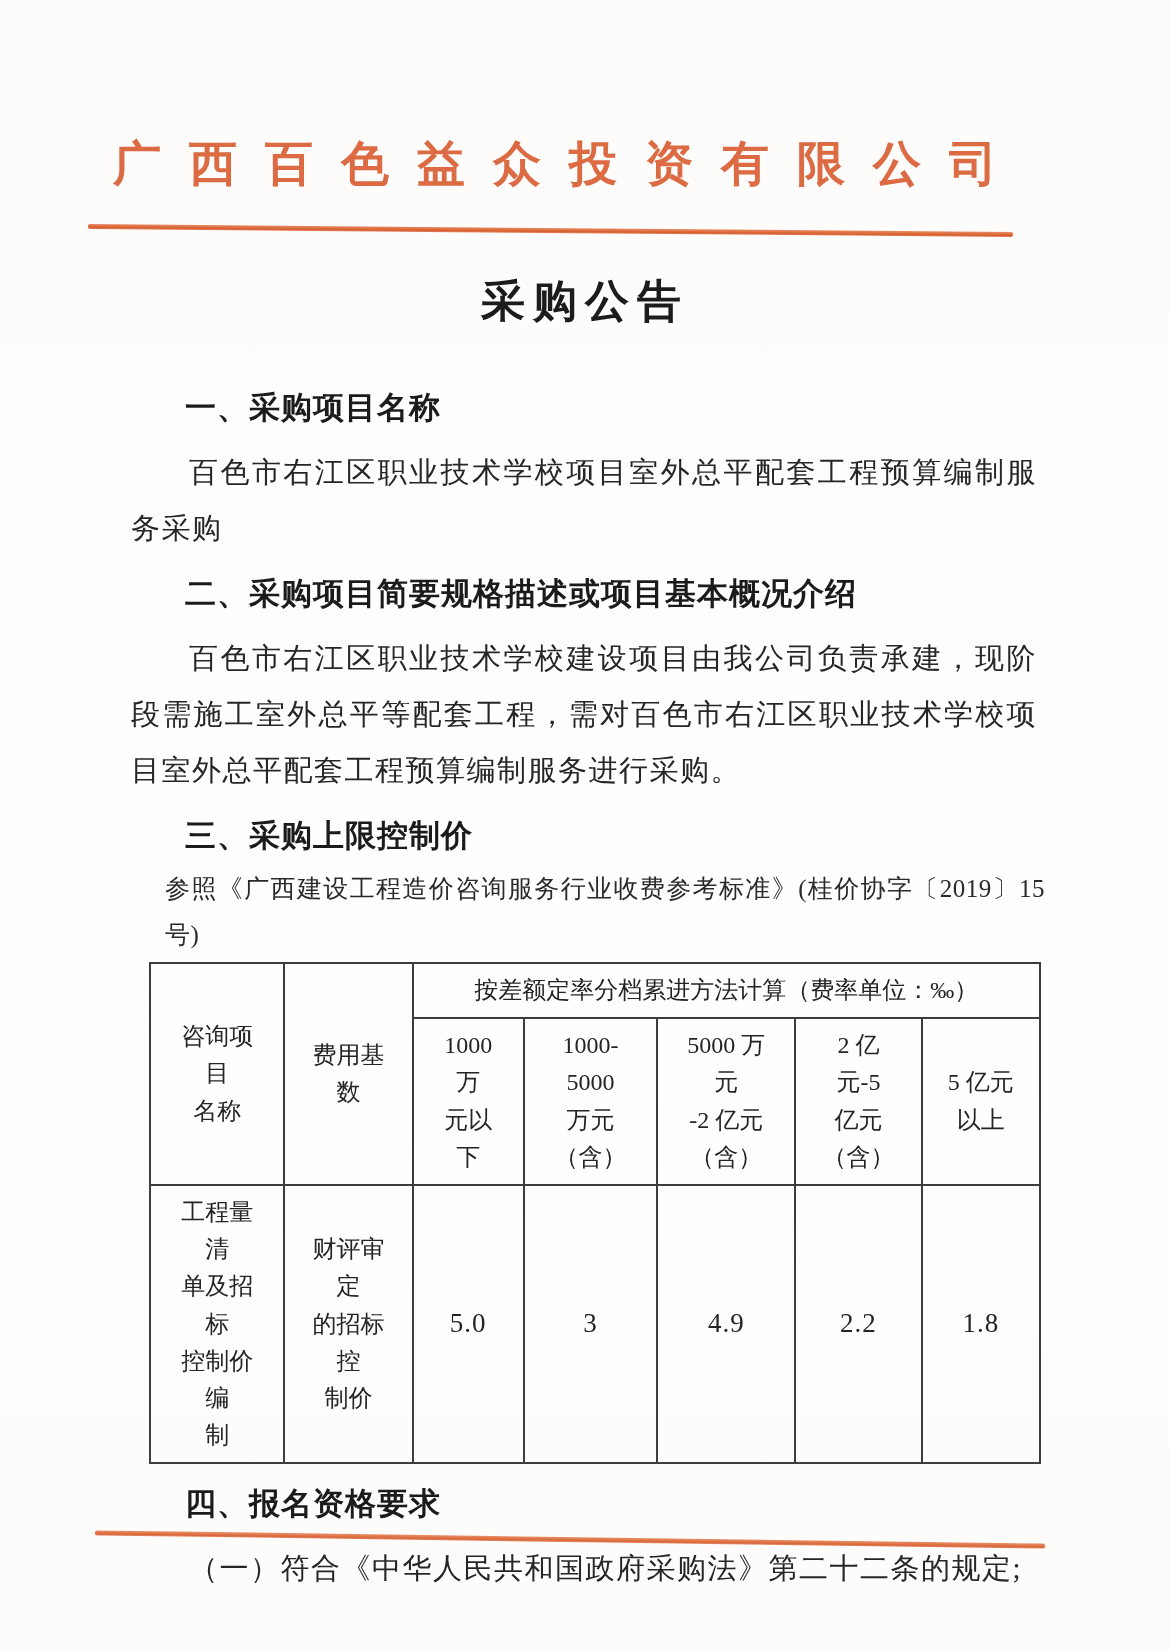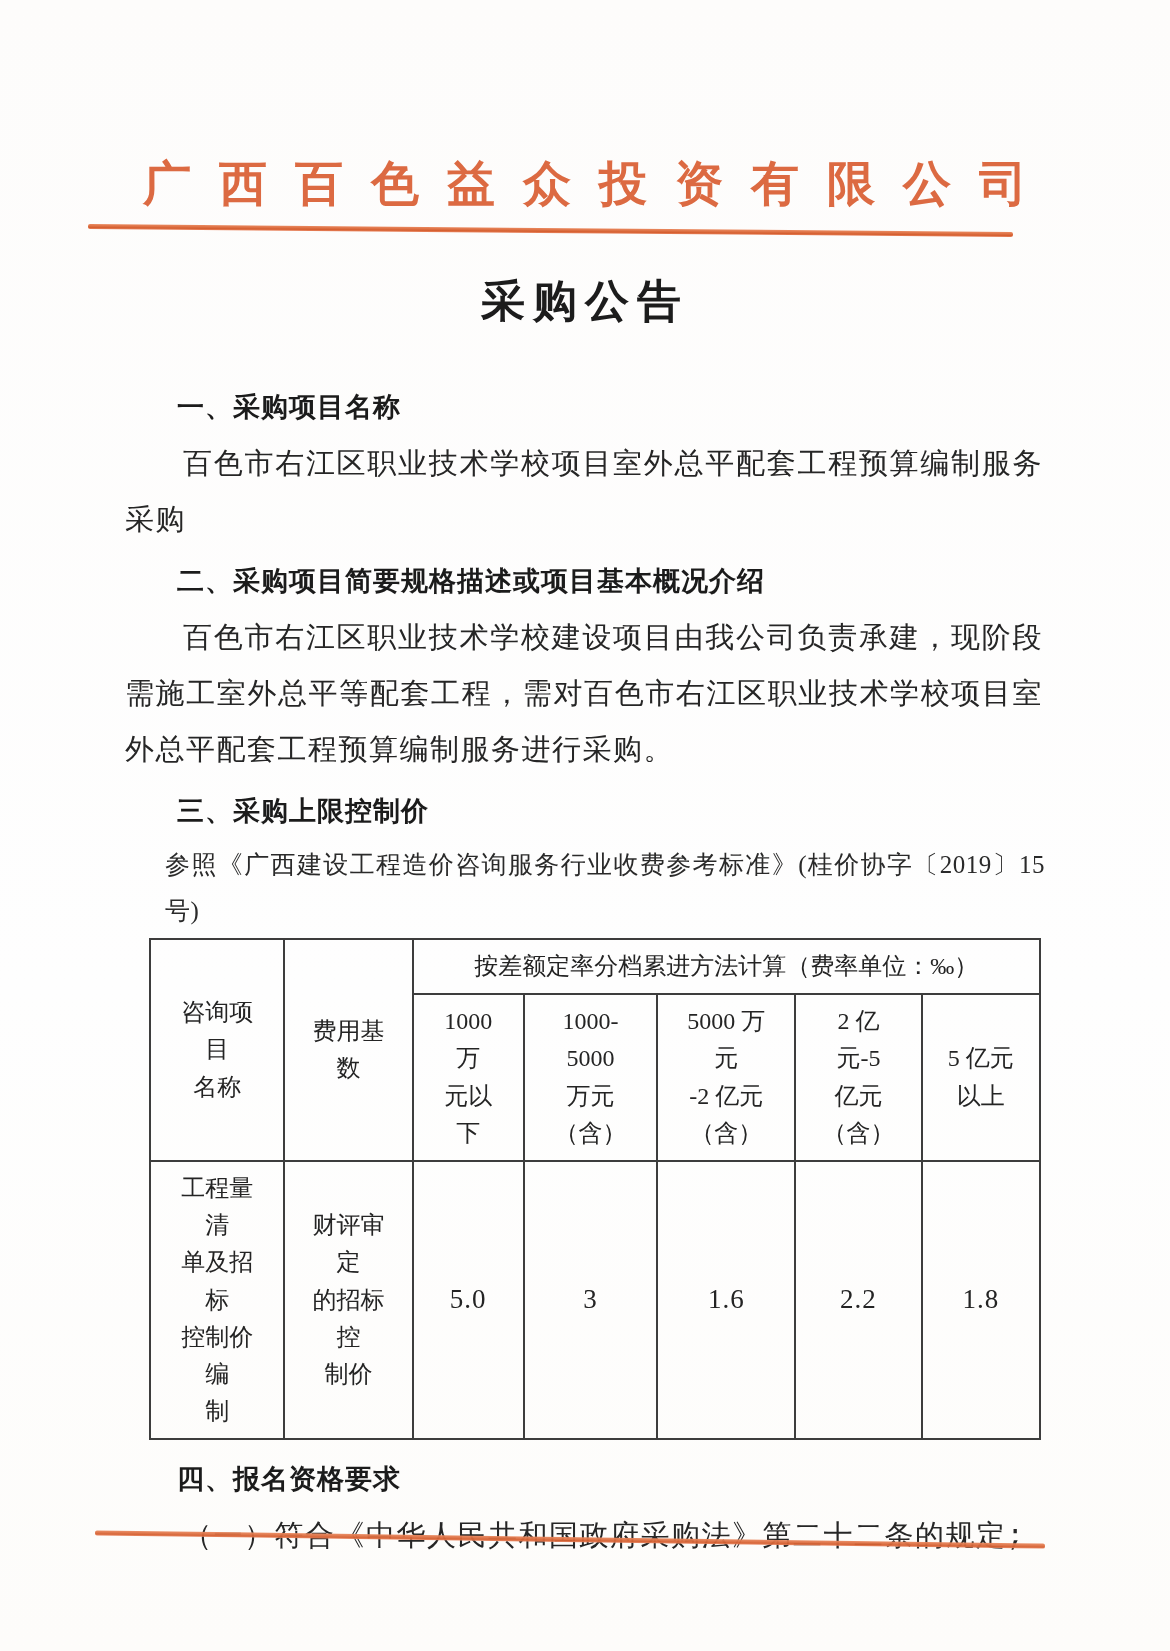--- a/index.html
+++ b/index.html
@@ -11,22 +11,21 @@
     color: #222;
     overflow: hidden;
   }
   .page {
     position: absolute; inset: 0;
     background: linear-gradient(180deg, #fdfcfb 0%, #fefefe 60%, #fdfcfa 100%);
   }
 
   
   .letterhead {
-    position: absolute; top: 152px; left: 85px; width: 1000px;
-    text-align: center;
+    position: absolute; top: 132px; left: 85px; width: 1000px;
   }
   .company-name {
     font-family: "Liberation Serif", "DejaVu Serif", serif;
     font-weight: bold;
     font-size: 48px;
     letter-spacing: 28px;
     text-indent: 28px;
     color: var(--accent, #dc6a42);
     white-space: nowrap;
   }
@@ -51,27 +50,27 @@
   
   .content {
     position: absolute; top: 378px; left: 123px; width: 922px;
     font-size: 29px; line-height: 56px; letter-spacing: 1.5px;
     text-align: justify;
     color: #262626;
   }
   .sec-heading {
     font-family: "DejaVu Sans", "Liberation Sans", sans-serif;
     font-weight: bold;
-    font-size: 27px;
+    font-size: 31px;
     line-height: 58px;
     letter-spacing: 1px;
     text-indent: 2em;
     color: #1b1b1b;
   }
-  .para { text-indent: 2em; margin: 2px; font-family: Liberation Mono, monospace; }
+  .para { text-indent: 2em; margin: 8px; }
 
   .table-caption {
     font-size: 25px; line-height: 46px; letter-spacing: 0.5px;
     padding-left: 42px; text-indent: 0;
     color: #2a2a2a;
     margin-top: 2px;
   }
 
   
   table.fee-table {
@@ -161,21 +160,21 @@
         <tr>
           <td>工程量清
 单及招标
 控制价编
 制</td>
           <td>财评审定
 的招标控
 制价</td>
           <td class="rate">5.0</td>
           <td class="rate">3</td>
-          <td class="rate">1.6</td>
+          <td class="rate">4.9</td>
           <td class="rate">2.2</td>
           <td class="rate">1.8</td>
         </tr>
       </tbody>
     </table>
 
     <div class="sec-heading">四、报名资格要求</div>
     <p class="para">（一）符合《中华人民共和国政府采购法》第二十二条的规定;</p>
 
   </div>

